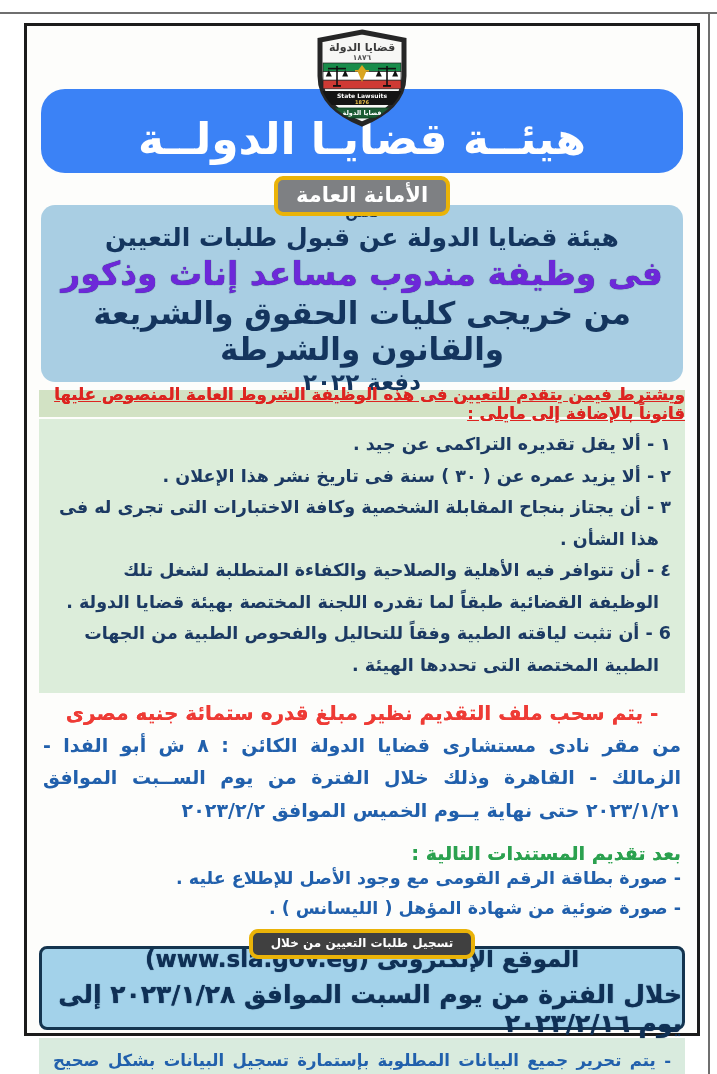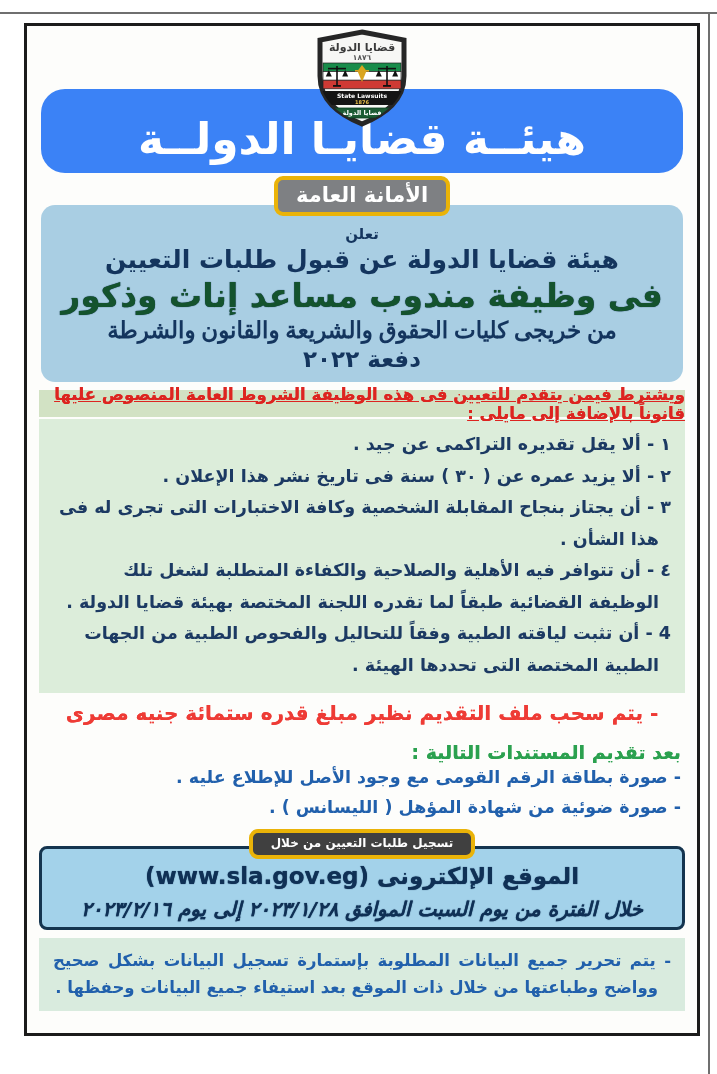--- a/index.html
+++ b/index.html
@@ -33,22 +33,22 @@
   .badge1{font-size:21px;}
   .badge2{font-size:12px; margin:6px auto -13px; background:#404040;}
 
   .announce-box{
     margin:0 14px; height:177px; background:#a9cee3; border-radius:14px;
     direction:rtl; text-align:center; color:#14355e;
     display:flex; flex-direction:column; justify-content:center; gap:2px; box-sizing:border-box; padding-top:10px;
   }
   .announce-box .a1{font-size:15px; font-weight:bold;}
   .announce-box .a2{font-size:25px; font-weight:bold;}
-  .announce-box .a3{font-size:33px; font-weight:bold; color:#14532d; text-shadow:0 0 1px #0d2b50;}
-  .announce-box .a4{font-size:23px; font-weight:bold;font-family:Liberation Serif, serif;}
+  .announce-box .a3{font-size:33px; font-weight:bold; color:#6d28d9; text-shadow:0 0 1px #0d2b50;}
+  .announce-box .a4{font-size:31px; font-weight:bold;}
   .announce-box .a5{font-size:23px; font-weight:bold;}
 
   .green-band{
     margin:8px 12px 0; height:27px; background:#d2e2c4;
     display:flex; align-items:center; justify-content:center;
     color:#dd2420; font-weight:bold; font-size:16.5px; direction:rtl; text-shadow:0 0 .5px #dd2420;text-decoration:underline;
   }
   .conditions{
     margin:2px 12px 0; background:#dcedda; padding:10px 14px 12px; box-sizing:border-box;
     direction:rtl; color:#1c3a63; font-weight:bold; font-size:17.5px; line-height:1.8;
@@ -63,21 +63,21 @@
   }
   .fees .fee-docs-title{color:#2ba14f; font-weight:bold; font-size:19px; margin-top:16px; text-align:right; text-shadow:0 0 .5px #2ba14f;}
   .fees .fee-doc{color:#2160ac; font-weight:bold; font-size:17.5px; line-height:1.7; text-align:right;}
 
   .website-box{
     margin:0 12px; height:84px; background:#a3d2ea; border:3px solid #15354f; border-radius:8px;
     display:flex; flex-direction:column; align-items:center; justify-content:center; gap:8px;
     direction:rtl; color:#0f3055; font-weight:bold; box-sizing:border-box; padding-top:8px;
   }
   .website-box .w1{font-size:23px; text-shadow:0 0 1px #0f3055;}
-  .website-box .w2{font-size:20px; text-shadow:0 0 1px #0f3055;font-style:italic;}
+  .website-box .w2{font-size:25px; text-shadow:0 0 1px #0f3055;}
 
   .instructions{
     margin:8px 12px 0; background:#d9ebde; padding:9px 14px 10px; box-sizing:border-box;
     direction:rtl; font-weight:bold; font-size:16.5px; line-height:1.64;
   }
   .inst-blue{color:#2160ac;}
   .inst-item{padding-right:13px; text-indent:-13px; text-align:justify; text-align-last:right;}
 
   .print-mark{position:absolute; left:26px; top:1104px; font-size:18px; font-weight:bold; letter-spacing:1px;}
   .print-mark span{display:inline-block;}
@@ -143,25 +143,26 @@
       <div class="a5">دفعة ٢٠٢٢</div>
     </div>
 
     <div class="green-band">ويشترط فيمن يتقدم للتعيين فى هذه الوظيفة الشروط العامة المنصوص عليها قانوناً بالإضافة إلى مايلى :</div>
 
     <div class="conditions">
       <div class="cond-item">١ - ألا يقل تقديره التراكمى عن جيد .</div>
       <div class="cond-item">٢ - ألا يزيد عمره عن ( ٣٠ ) سنة فى تاريخ نشر هذا الإعلان .</div>
       <div class="cond-item">٣ - أن يجتاز بنجاح المقابلة الشخصية وكافة الاختبارات التى تجرى له فى هذا الشأن .</div>
       <div class="cond-item">٤ - أن تتوافر فيه الأهلية والصلاحية والكفاءة المتطلبة لشغل تلك الوظيفة القضائية طبقاً لما تقدره اللجنة المختصة بهيئة قضايا الدولة .</div>
-      <div class="cond-item">4 - أن تثبت لياقته الطبية وفقاً للتحاليل والفحوص الطبية من الجهات الطبية المختصة التى تحددها الهيئة .</div>
+      <div class="cond-item">6 - أن تثبت لياقته الطبية وفقاً للتحاليل والفحوص الطبية من الجهات الطبية المختصة التى تحددها الهيئة .</div>
     </div>
 
     <div class="fees">
       <div class="fee-head">- يتم سحب ملف التقديم نظير مبلغ قدره ستمائة جنيه مصرى</div>
+      <div class="fee-body">من مقر نادى مستشارى قضايا الدولة الكائن : ٨ ش أبو الفدا - الزمالك - القاهرة وذلك خلال الفترة من يوم الســبت الموافق ٢٠٢٣/١/٢١ حتى نهاية يــوم الخميس الموافق ٢٠٢٣/٢/٢</div>
       <div class="fee-docs-title">بعد تقديم المستندات التالية :</div>
       <div class="fee-doc">- صورة بطاقة الرقم القومى مع وجود الأصل للإطلاع عليه .</div>
       <div class="fee-doc">- صورة ضوئية من شهادة المؤهل ( الليسانس ) .</div>
     </div>
 
     <div class="gray-badge badge2">تسجيل طلبات التعيين من خلال</div>
 
     <div class="website-box">
       <div class="w1">الموقع الإلكترونى (www.sla.gov.eg)</div>
       <div class="w2">خلال الفترة من يوم السبت الموافق ٢٠٢٣/١/٢٨ إلى يوم ٢٠٢٣/٢/١٦</div>

